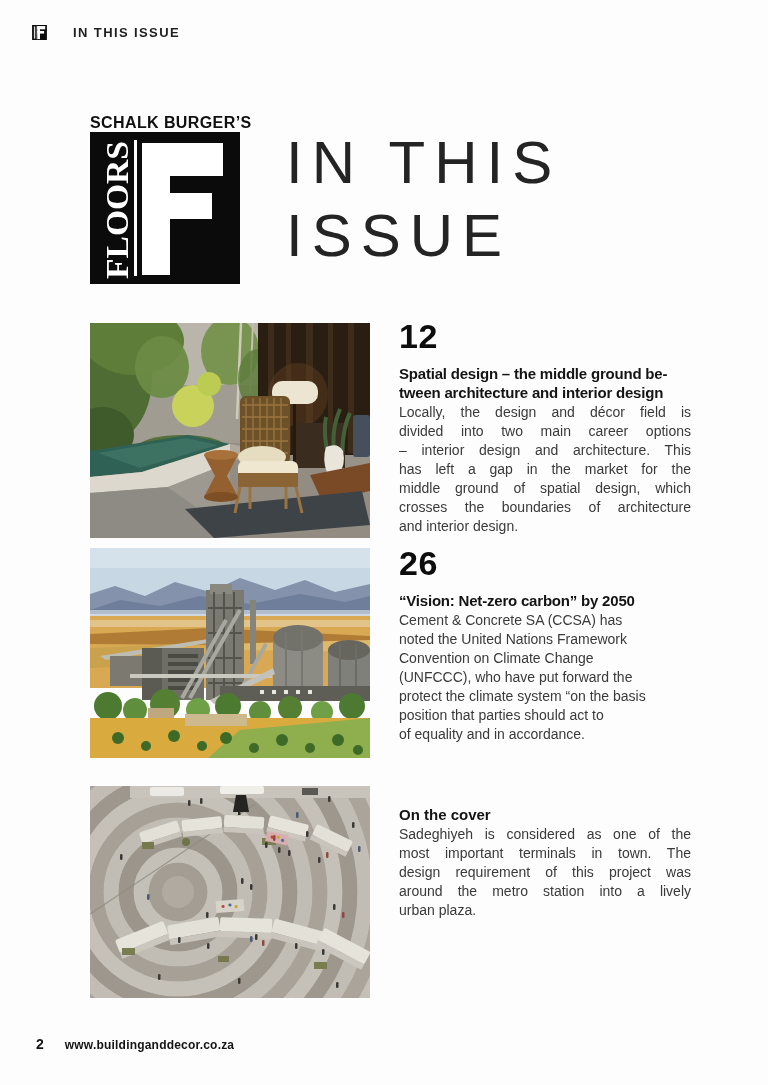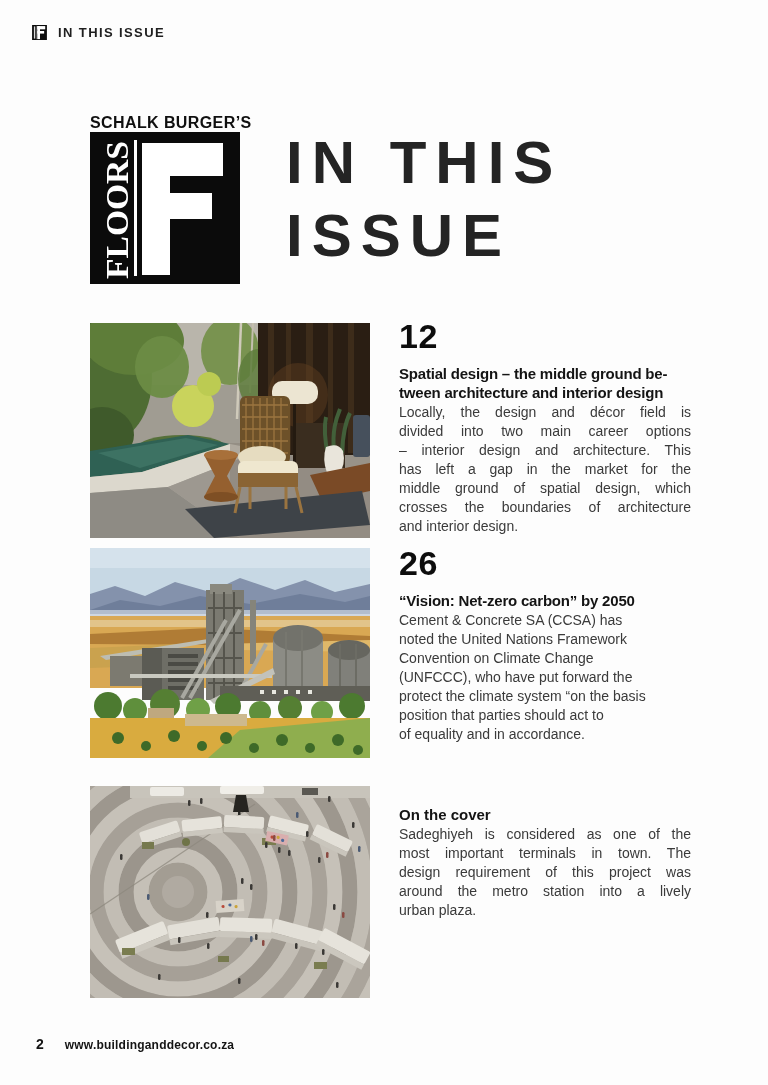--- a/index.html
+++ b/index.html
@@ -1,29 +1,29 @@
 <!DOCTYPE html>
 <html><head>
 <meta charset="utf-8">
 <style>
   *{box-sizing:border-box;margin:0;padding:0}
   html,body{width:768px;height:1085px}
   body{background:#fdfdfd;font-family:"Liberation Sans",sans-serif;color:#1c1c1c;position:relative;overflow:hidden}
 
   
-  .masthead{position:absolute;left:32px;top:25px;display:flex;align-items:flex-start;gap:11px}
+  .masthead{position:absolute;left:32px;top:25px;display:flex;align-items:flex-start;gap:26px}
   .masthead .label{font-size:13px;font-weight:700;letter-spacing:1.4px;color:#1f1f1f}
 
   
   .logo{position:absolute;left:90px;top:114px}
   .logo .tagline{font-size:16px;font-weight:700;letter-spacing:.4px;color:#101010;}
   .sr-only{position:absolute;width:1px;height:1px;overflow:hidden;clip-path:inset(50%)}
 
   
-  .page-title{position:absolute;left:286px;top:126px;font-size:60px;font-weight:700;letter-spacing:9px;line-height:73px;color:#242424}
+  .page-title{position:absolute;left:286px;top:126px;font-size:60px;font-weight:400;letter-spacing:9px;line-height:73px;color:#242424}
   .page-title span{display:block}
 
   
   .entry{position:absolute;left:399px;width:292px}
   .entry .num{font-size:34px;line-height:36px;font-weight:800;letter-spacing:.5px;color:#0d0d0d}
   .entry .heading{margin-top:10px;font-size:15px;line-height:19px;font-weight:700;letter-spacing:-.2px;color:#141414}
   .entry .heading span{display:block;white-space:nowrap}
   .entry .body{margin-top:1px;font-size:14px;line-height:19px;color:#3a3a3a}
   .entry .body span{display:block}
   .entry .body.justify span{text-align:justify;text-align-last:justify}

